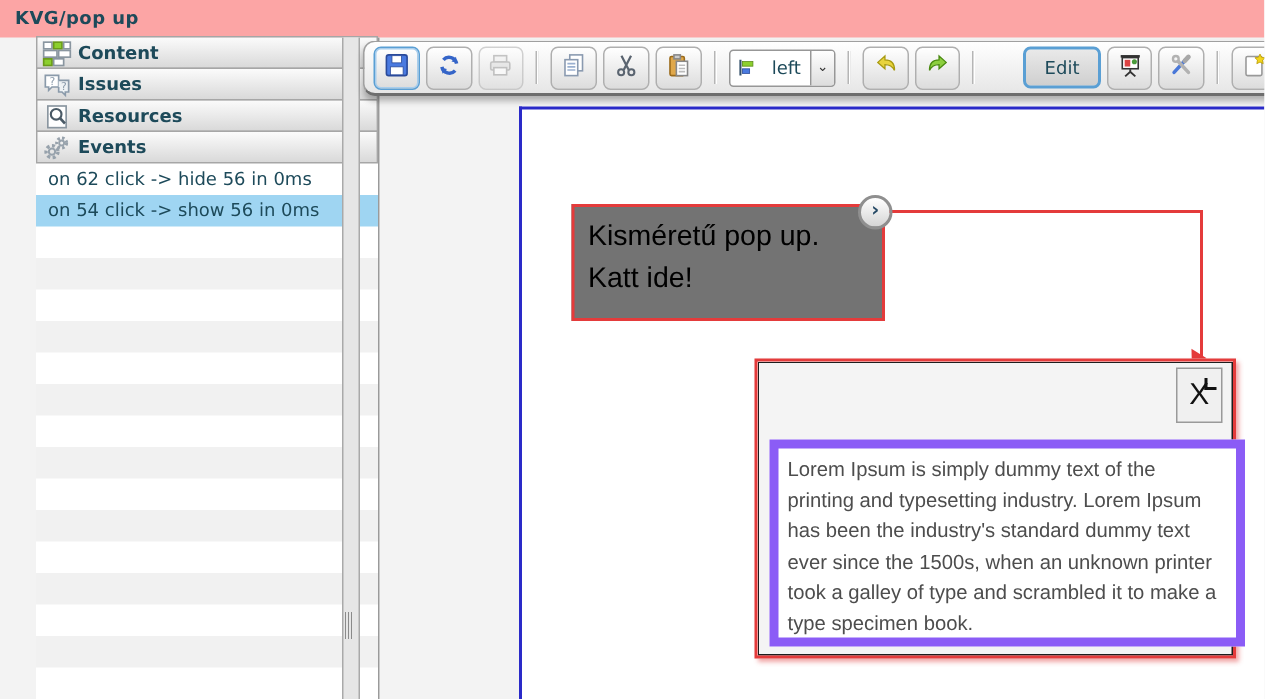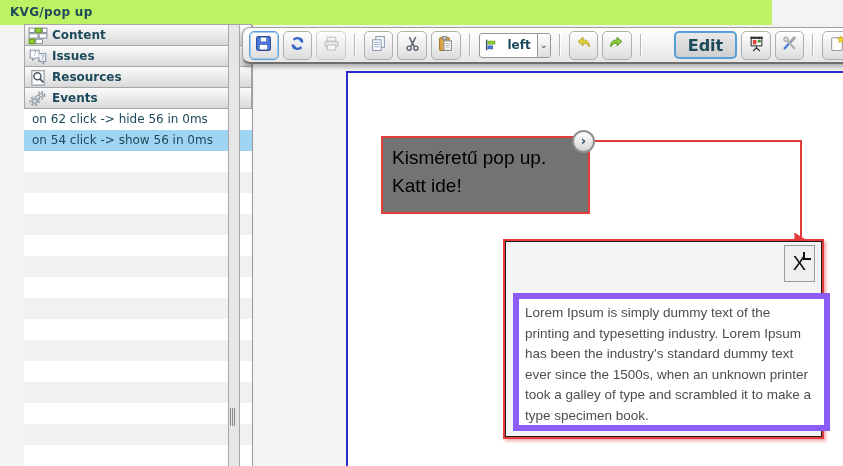--- a/index.html
+++ b/index.html
@@ -1,20 +1,20 @@
 <!DOCTYPE html>
 <html><head>
 <meta charset="utf-8">
 <style>
   html,body{margin:0;padding:0;background:#fff;}
   #app{position:relative;width:843px;height:466px;overflow:hidden;
        font-family:"DejaVu Sans","Liberation Sans",sans-serif;background:#f3f3f3;}
 
   
-  .app-header{position:absolute;left:0;top:0;width:772px;height:25px;background:#bef264;}
+  .app-header{position:absolute;left:0;top:0;width:843px;height:25px;background:#fca5a5;}
   .app-title{position:absolute;left:10px;top:5px;font-size:12px;font-weight:bold;color:#1d4a5a;letter-spacing:.3px;}
 
   
   .sidebar{position:absolute;left:0;top:25px;width:228px;bottom:0;background:#fff;border-right:1px solid #9a9a9a;margin-left:24px;}
   .acc-header{height:20px;border:1px solid #a6a6a6;margin-top:-1px;display:flex;align-items:center;
               background:linear-gradient(#fbfbfb,#d9d9d9);cursor:pointer;}
   .acc-header .ico{width:20px;height:16px;margin:0 4px 0 3px;flex:0 0 auto;}
   .acc-label{font-size:12px;font-weight:bold;color:#1d4a5a;}
   .rowlist{position:absolute;left:0;right:0;top:84px;bottom:0;overflow:hidden;}
   .row{height:21px;line-height:21px;font-size:12px;color:#1d4a5a;padding-left:8px;white-space:nowrap;}
@@ -33,24 +33,24 @@
            border:1px solid #a0a0a0;border-bottom:2px solid #6e6e6e;border-radius:8px;
            box-shadow:0 3px 4px rgba(0,0,0,.28);
            display:flex;align-items:center;padding-left:6px;gap:4px;}
   .tbtn{width:30px;height:27px;border:1px solid #afafaf;border-radius:5px;
         background:linear-gradient(#ffffff,#dcdcdc);display:flex;align-items:center;justify-content:center;cursor:pointer;}
   .tbtn svg{width:17px;height:17px;}
   .tbtn.focused{border-color:#5a9fd4;box-shadow:0 0 0 1px #a8cdec inset;}
   .tbtn.disabled{opacity:.55;}
   .tsep{width:1px;height:22px;background:#b5b5b5;border-right:1px solid #fff;margin:0 4px;}
   .dd{height:23px;border:1px solid #979797;border-radius:3px;background:#fff;display:flex;align-items:center;overflow:hidden;cursor:pointer;}
-  .dd .val{display:flex;align-items:center;gap:10px;padding:0 6px 0 4px;font-size:12px;font-weight:bold;color:#1d4a5a;}
+  .dd .val{display:flex;align-items:center;gap:10px;padding:0 6px 0 4px;font-size:12px;font-weight:normal;color:#1d4a5a;}
   .dd .chev{width:18px;height:23px;border-left:1px solid #979797;background:linear-gradient(#fff,#ddd);
             display:flex;align-items:center;justify-content:center;font-size:9px;color:#333;}
-  .pbtn{height:24px;padding:0 13px;border:1px solid #8a8a8a;border-radius:5px;font-size:16px;font-weight:bold;
+  .pbtn{height:24px;padding:0 13px;border:1px solid #8a8a8a;border-radius:5px;font-size:12px;font-weight:normal;
         color:#1d4a5a;background:linear-gradient(#fdfdfd,#dcdcdc);display:flex;align-items:center;cursor:pointer;
         font-family:"DejaVu Sans","Liberation Sans",sans-serif;margin-left:24px;}
   .pbtn.active{border:2px solid #5a9fd4;background:linear-gradient(#e9e9e9,#cfcfcf);padding:0 12px;}
 
   
   .canvas{position:absolute;left:346px;top:71px;right:0;bottom:0;background:#fff;
           border-left:2px solid #2a2ac8;border-top:2px solid #2a2ac8;}
 
   
   .trigger{position:absolute;left:381px;top:136px;width:205px;height:74px;background:#737373;

